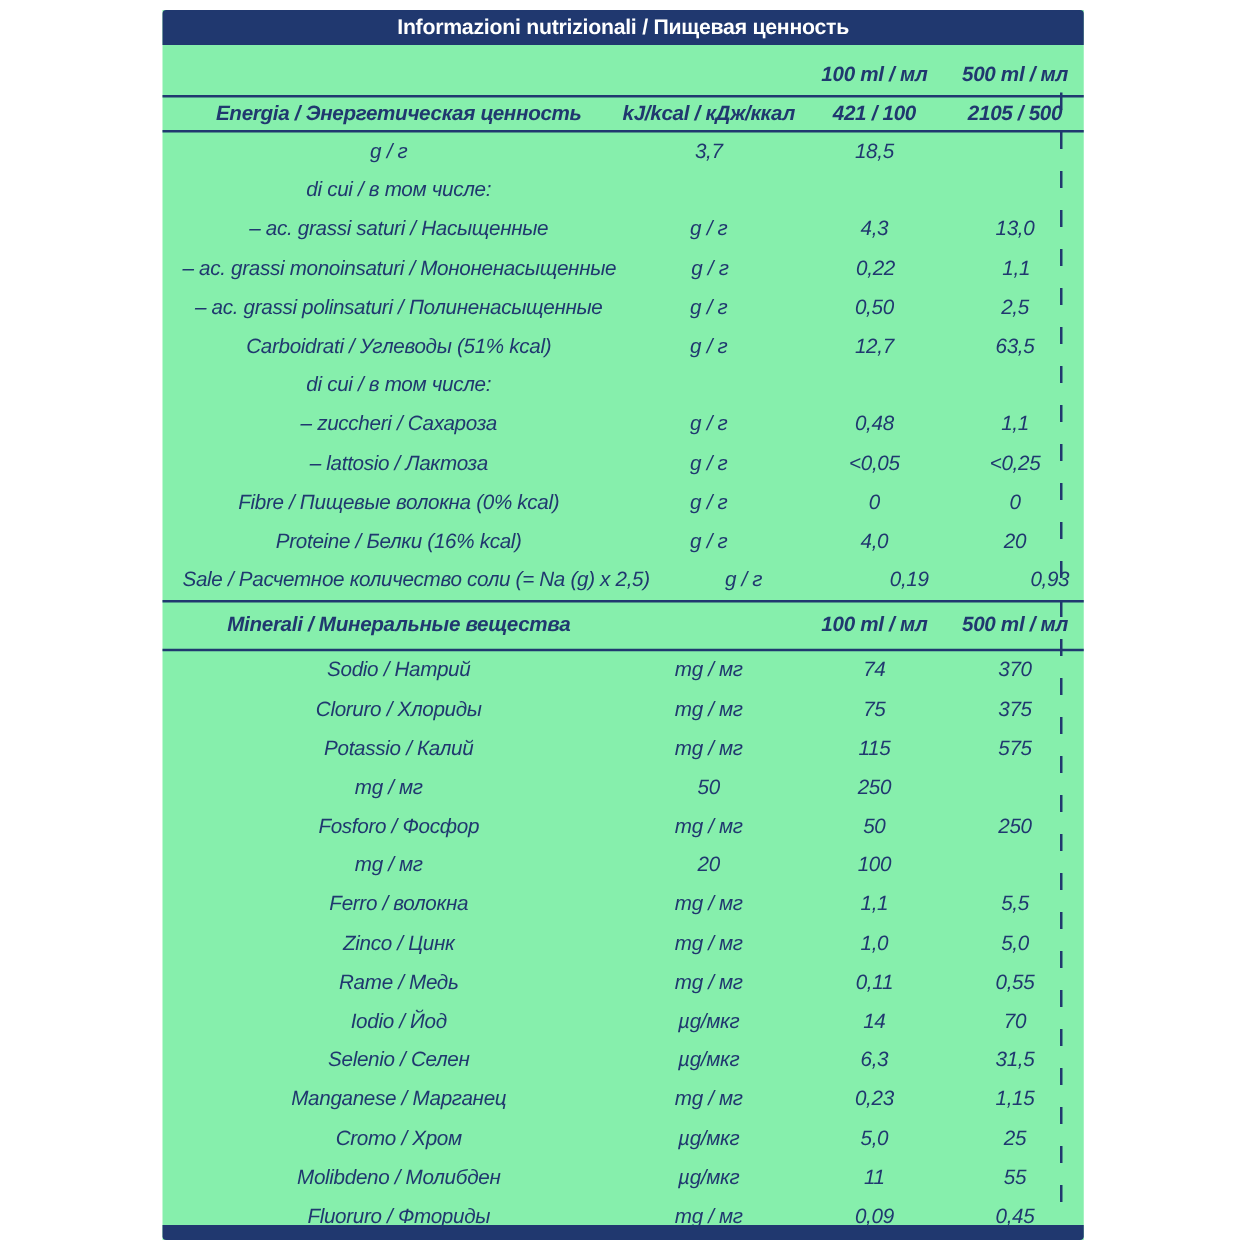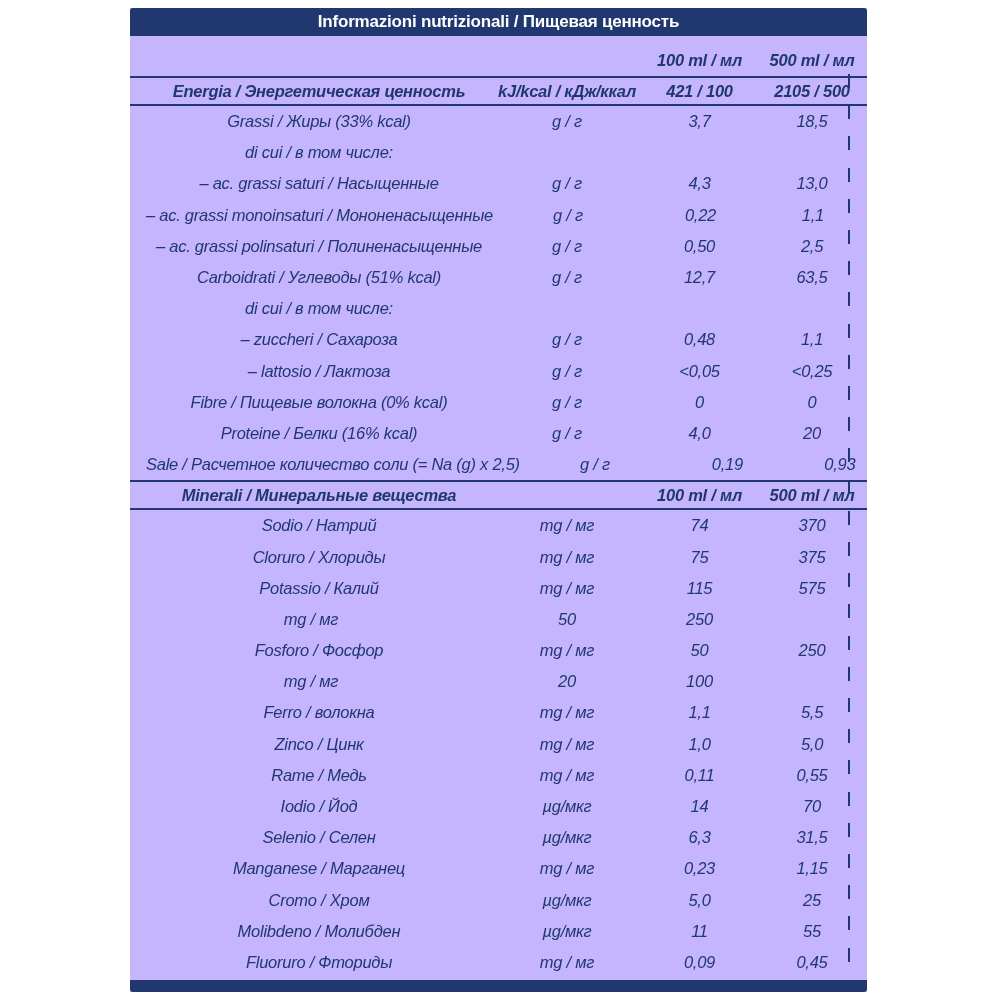--- a/index.html
+++ b/index.html
@@ -3,21 +3,21 @@
 <meta charset="utf-8">
 <style>
   * { margin: 0; padding: 0; box-sizing: border-box; }
   html, body { width: 1000px; height: 1000px; background: #ffffff; overflow: hidden; }
   body { font-family: "Liberation Sans", sans-serif; color: #20386f; }
 
   .sheet {
     position: absolute;
     left: 130px; top: 8px;
     width: 737px; height: 984px;
-    background: #c4b5fd;
+    background: #86efac;
   }
 
   .titlebar {
     height: 28px;
     background: #20386f;
     border-radius: 3px 3px 0 0;
     display: flex; align-items: center; justify-content: center;
     color: #ffffff; font-weight: bold; font-size: 17px;
     letter-spacing: -0.2px;
   }
@@ -56,21 +56,21 @@
     border-top: 2px solid #20386f;
     border-bottom: 2px solid #20386f;
     font-weight: bold;
     height: 30px;
   }
 
   .minerals-head {
     border-top: 2px solid #20386f;
     border-bottom: 2px solid #20386f;
     font-weight: bold;
-    height: 30px;
+    height: 41px;
   }
 
   .dash-line {
     position: absolute;
     top: 66px; bottom: 14px; right: 17px;
     width: 2.5px;
     background: repeating-linear-gradient(
       to bottom,
       #20386f 0px, #20386f 14px,
       transparent 14px, transparent 31.2px
@@ -97,21 +97,20 @@
 
     <div class="row energy">
       <span class="label">Energia / Энергетическая ценность</span>
       <span class="unit">kJ/kcal / кДж/ккал</span>
       <span class="val">421 / 100</span>
       <span class="val">2105 / 500</span>
     </div>
 
     <div id="nutrient-rows">
         <div class="row">
-          <span class="label">Grassi / Жиры (33% kcal)</span>
           <span class="unit">g / г</span>
           <span class="val">3,7</span>
           <span class="val">18,5</span>
         </div>
         <div class="row">
           <span class="label">di cui / в том числе:</span>
           <span class="unit"></span>
           <span class="val"></span>
           <span class="val"></span>
         </div>

